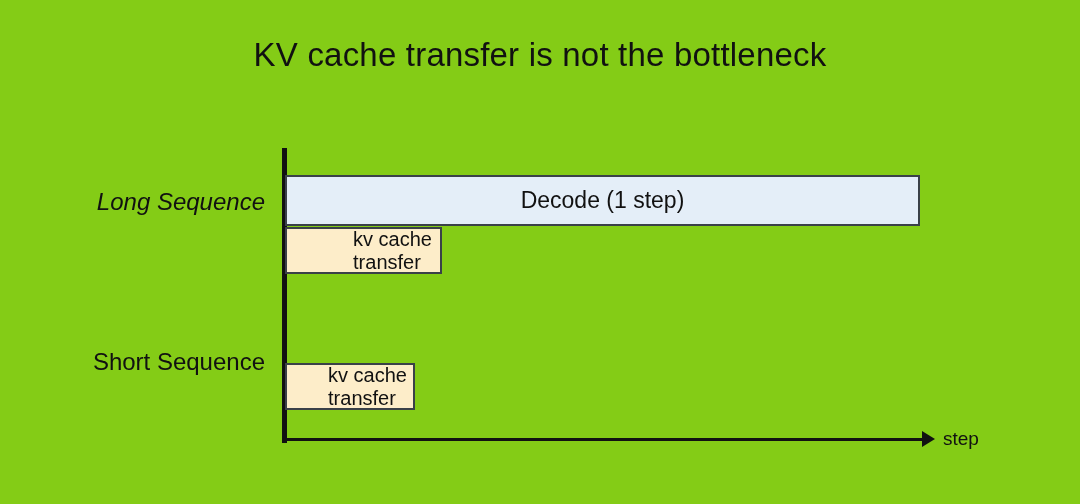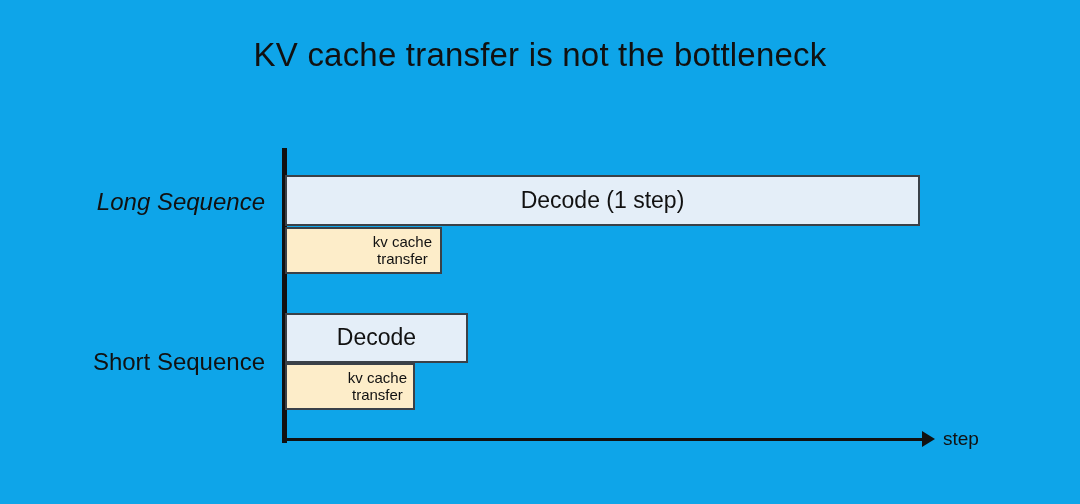--- a/index.html
+++ b/index.html
@@ -14,21 +14,21 @@
     overflow: hidden;
     font-family: "Liberation Sans", sans-serif;
     color: #000000;
   }
 
   #slide {
     position: absolute;
     left: 0; top: 0;
     width: 1080px;
     height: 504px;
-    background: #0ea5e9;
+    background: #84cc16;
   }
 
   
   .title {
     position: absolute;
     left: 0;
     top: 36px;
     width: 1080px;
     text-align: center;
     font-size: 33px;
@@ -88,31 +88,30 @@
   .row-label.short { top: 350px; }
 
   
   .bar {
     position: absolute;
     box-sizing: border-box;
     border: 2px solid #3a4148;
     display: flex;
     align-items: center;
     justify-content: center;
-    text-align: center;
     line-height: 1.12;
     color: #111111;
   }
   .bar.decode {
     background: #e4eef8;
     font-size: 23px;
   }
   .bar.kv {
     background: #fdedc9;
-    font-size: 15px;
+    font-size: 20px;
     padding-left: 38px;
   }
 
   
   .bar.long-decode {
     left: 285px; top: 175px;
     width: 635px; height: 51px;
   }
   .bar.long-kv {
     left: 285px; top: 227px;
@@ -152,23 +151,20 @@
 
   <div class="bar kv long-kv">
     <span>
       <span>kv cache</span><br>
       <span>transfer</span>
     </span>
   </div>
 
   <div class="row-label short">Short Sequence</div>
 
-  <div class="bar decode short-decode">
-    <span>Decode</span>
-  </div>
 
   <div class="bar kv short-kv">
     <span>
       <span>kv cache</span><br>
       <span>transfer</span>
     </span>
   </div>
 
 </div>
 

